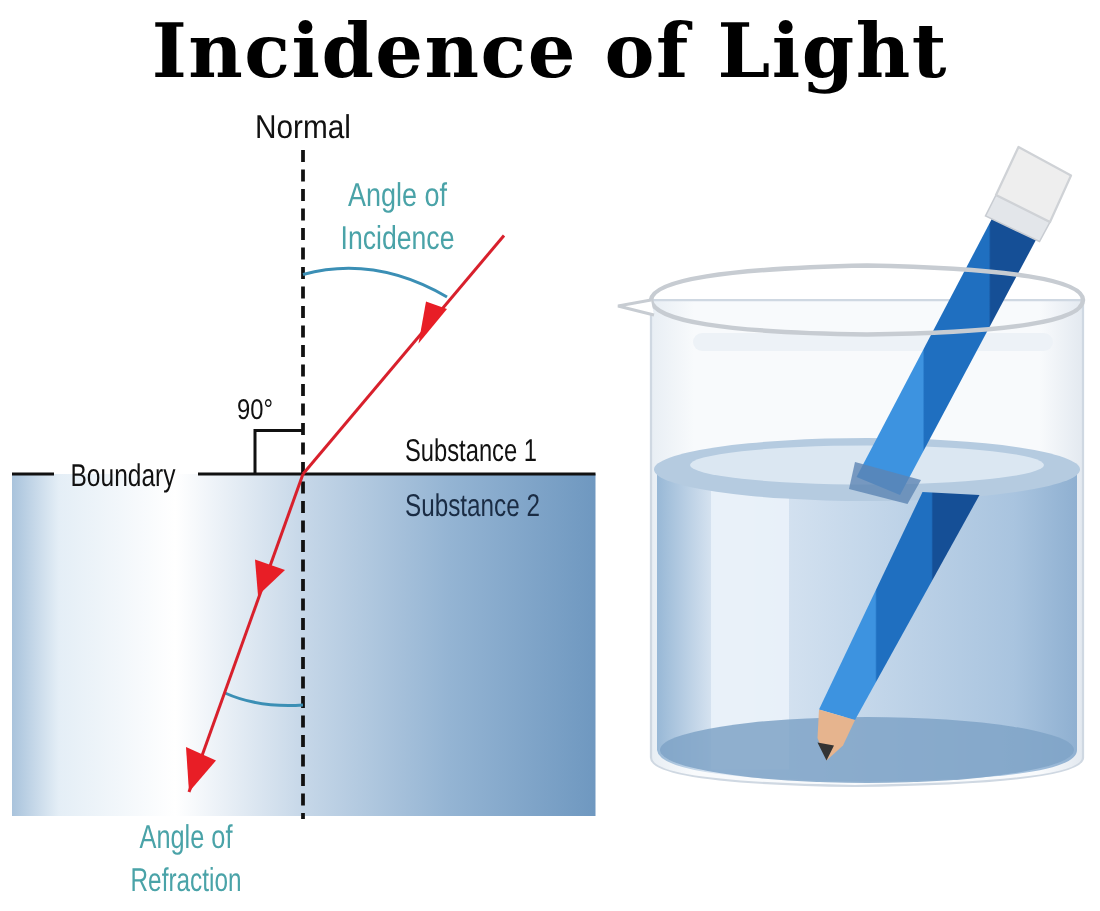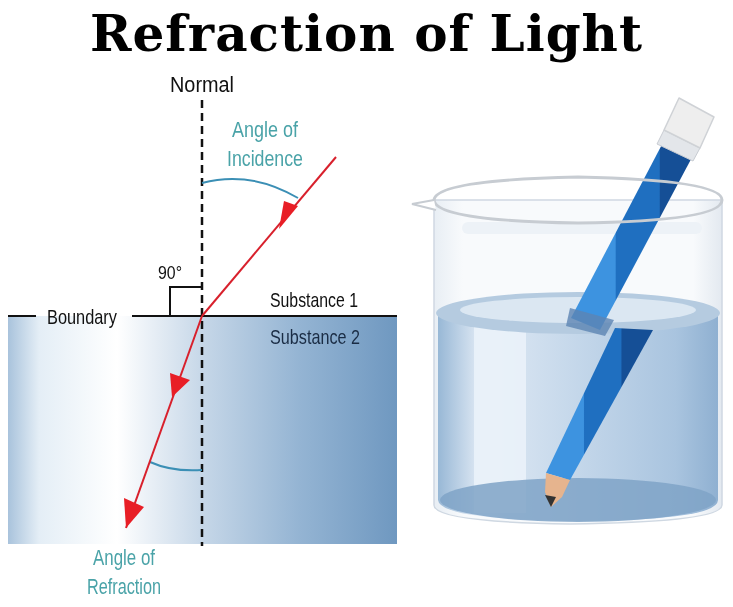--- a/index.html
+++ b/index.html
@@ -8,21 +8,21 @@
       position: absolute; left: 0; top: 4px; width: 733px; text-align: center;
       font-family: "DejaVu Serif", "Liberation Serif", serif; font-weight: bold;
       font-size: 50px; letter-spacing: 1px; color: #000; line-height: 60px;
     }
     svg { position: absolute; left: 0; top: 0; }
     .lbl { font-family: "Liberation Sans", sans-serif; }
   </style>
 </head>
 <body>
 
-<div class="title">Refraction of Light</div>
+<div class="title">Incidence of Light</div>
 
 <svg width="733" height="607" viewBox="0 0 733 607">
   <defs>
     <linearGradient id="sub2" x1="0" y1="0" x2="1" y2="0">
       <stop offset="0" stop-color="#a9c3dc"></stop>
       <stop offset="0.08" stop-color="#e4eef6"></stop>
       <stop offset="0.28" stop-color="#ffffff"></stop>
       <stop offset="0.5" stop-color="#c6d7e8"></stop>
       <stop offset="0.75" stop-color="#94b4d3"></stop>
       <stop offset="1" stop-color="#6f98c0"></stop>

